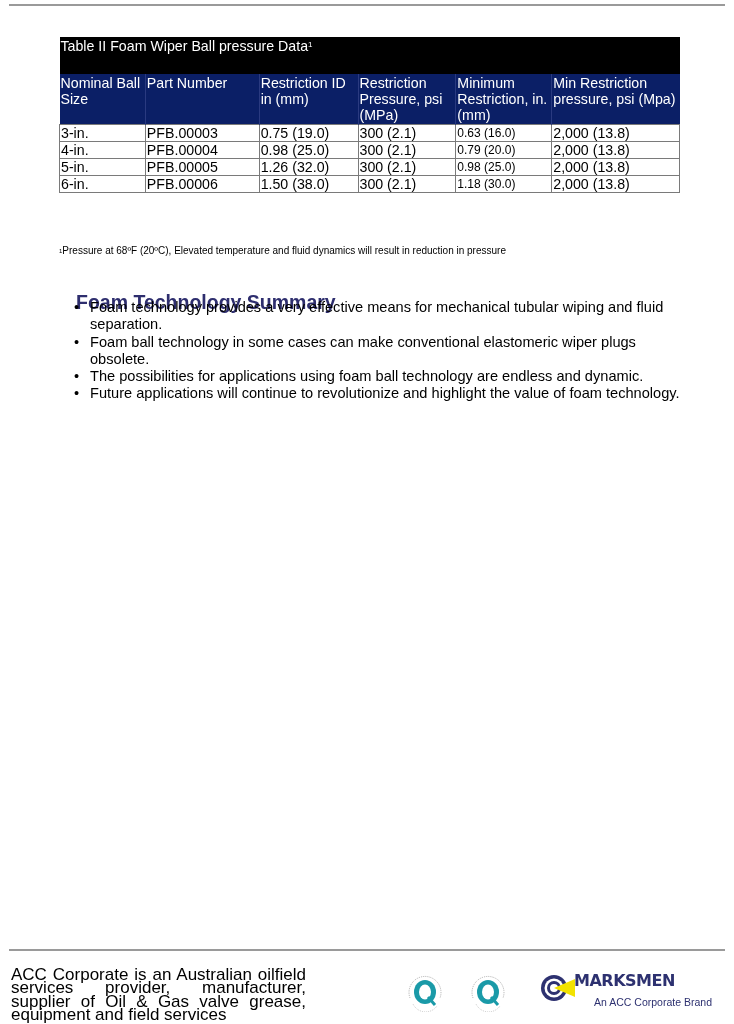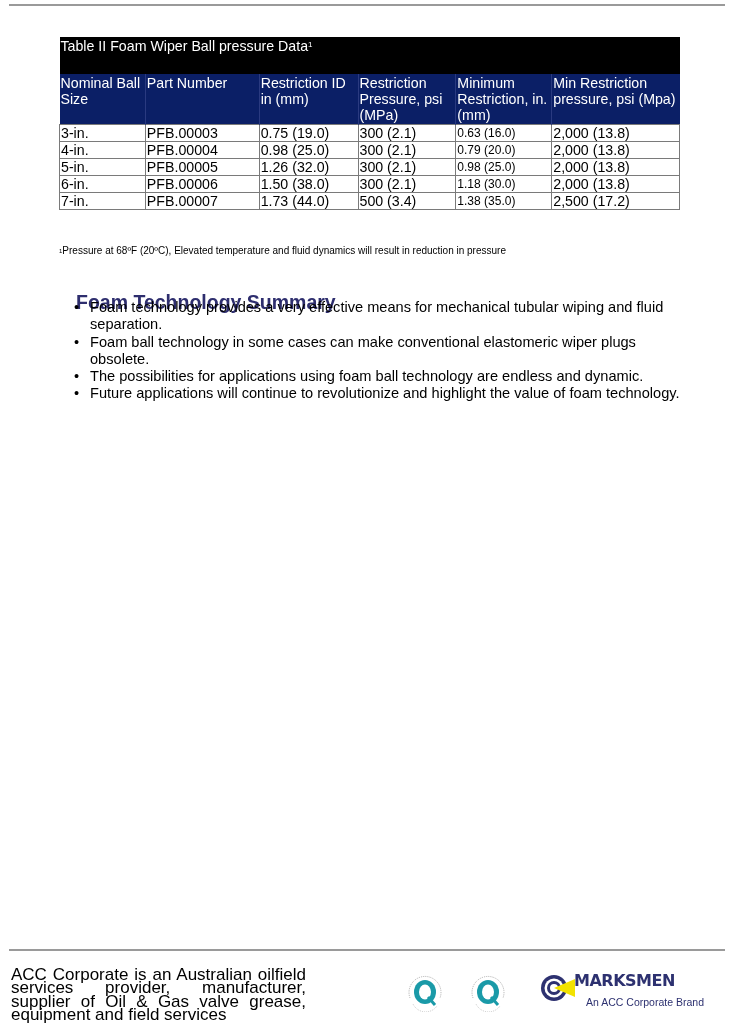--- a/index.html
+++ b/index.html
@@ -31,21 +31,21 @@
   ul.bullets li { position: relative; margin: 0 0 0 0; }
   ul.bullets li .dot { position: absolute; left: -16px; top: 0; }
 
   .footer-text { position: absolute; left: 11px; top: 968px; width: 295px; font-size: 17px;
                  line-height: 13.3px; text-align: justify; }
   .badge { position: absolute; top: 968px; width: 42px; height: 44px; }
   .badge.b1 { left: 404px; } .badge.b2 { left: 467px; }
   .logo { position: absolute; left: 540px; top: 974px; width: 180px; height: 36px; }
   .logo-word { position: absolute; left: 34px; top: -3px; font-size: 16px; font-weight: bold;
                color: #2d3170; letter-spacing: -0.5px; font-family: "DejaVu Sans", sans-serif; }
-  .logo-tag { position: absolute; right: 16px; top: 22px; font-size: 10.5px; color: #2d3170; }
+  .logo-tag { position: absolute; right: 8px; top: 22px; font-size: 10.5px; color: #2d3170; }
 </style>
 </head>
 <body>
 
 <div class="rule top"></div>
 
 <table class="data">
   <colgroup>
       <col class="c1">
       <col class="c2">
@@ -93,28 +93,20 @@
         <td>2,000 (13.8)</td>
       </tr>
       <tr class="body-row">
         <td>6-in.</td>
         <td>PFB.00006</td>
         <td>1.50 (38.0)</td>
         <td>300 (2.1)</td>
         <td class="small">1.18 (30.0)</td>
         <td>2,000 (13.8)</td>
       </tr>
-      <tr class="body-row">
-        <td>7-in.</td>
-        <td>PFB.00007</td>
-        <td>1.73 (44.0)</td>
-        <td>500 (3.4)</td>
-        <td class="small">1.38 (35.0)</td>
-        <td>2,500 (17.2)</td>
-      </tr>
     </tbody>
 </table>
 
 <div class="footnote"><sup>1</sup><span>Pressure at 68ºF (20ºC), Elevated temperature and fluid dynamics will result in reduction in pressure</span></div>
 
 <h2 class="summary">Foam Technology Summary</h2>
 <ul class="bullets" id="bullets">
     <li><span class="dot">•</span><span>Foam technology provides a very effective means for mechanical tubular wiping and fluid separation.</span></li>
     <li><span class="dot">•</span><span>Foam ball technology in some cases can make conventional elastomeric wiper plugs obsolete.</span></li>
     <li><span class="dot">•</span><span>The possibilities for applications using foam ball technology are endless and dynamic.</span></li>

